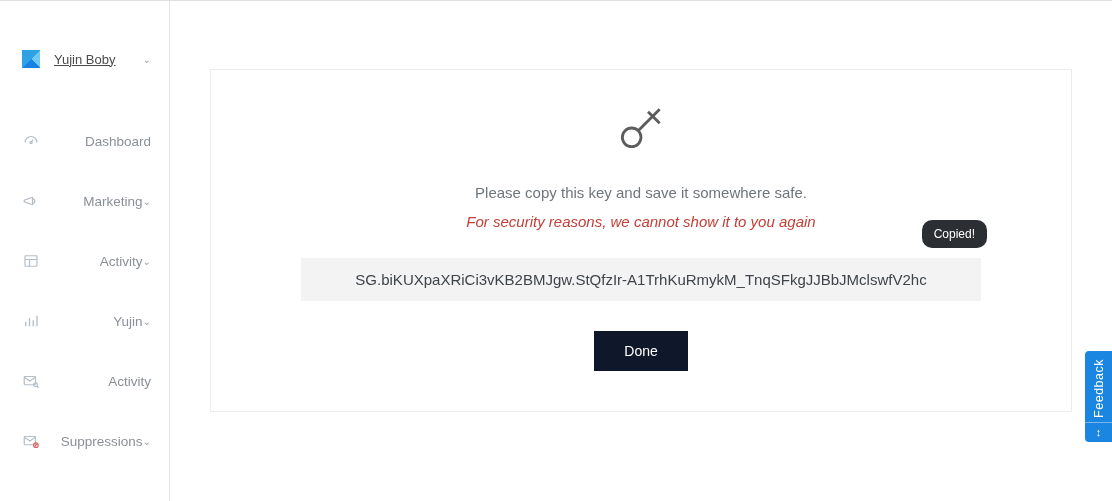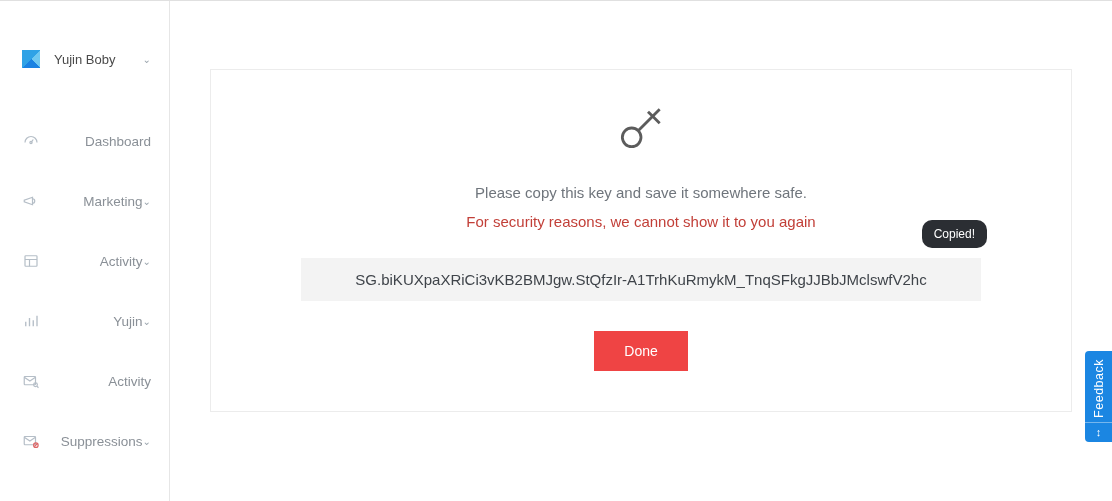--- a/index.html
+++ b/index.html
@@ -33,20 +33,21 @@
     margin-right: 14px;
     background:
       linear-gradient(135deg, #2fa2e6 0 50%, transparent 50%),
       linear-gradient(45deg, transparent 50%, #6fc8f1 50%),
       #1a82e2;
   }
   .user-name {
     font-size: 13px;
     color: #4a4a4a;
     flex: 1;
+    text-decoration: underline;
   }
   .chev { color: #9aa4ad; font-size: 10px; }
   .nav-item {
     display: flex;
     align-items: center;
     padding: 0 18px 0 22px;
     height: 40px;
     margin-bottom: 20px;
     cursor: pointer;
     position: relative;
@@ -87,20 +88,21 @@
   }
   .instr {
     font-size: 15px;
     color: #6f757c;
     margin-bottom: 12px;
   }
   .warn {
     font-size: 15px;
     color: #c23f38;
     margin-bottom: 28px;
+    font-style: italic;
   }
   .key-box {
     background: #f3f3f3;
     padding: 13px 20px;
     font-size: 15px;
     color: #3f444a;
     margin: 0 auto 30px;
     max-width: 680px;
     word-break: break-all;
     position: relative;
@@ -109,21 +111,21 @@
     position: absolute;
     background: #2b2e33;
     color: #fff;
     font-size: 12px;
     padding: 7px 12px;
     border-radius: 10px;
     top: -38px;
     right: -6px;
   }
   .done-btn {
-    background: #ef4444;
+    background: #0f172a;
     color: #fff;
     border: none;
     padding: 12px 30px;
     font-size: 14px;
     cursor: pointer;
   }
   .feedback-tab {
     position: absolute;
     right: 0;
     top: 350px;

